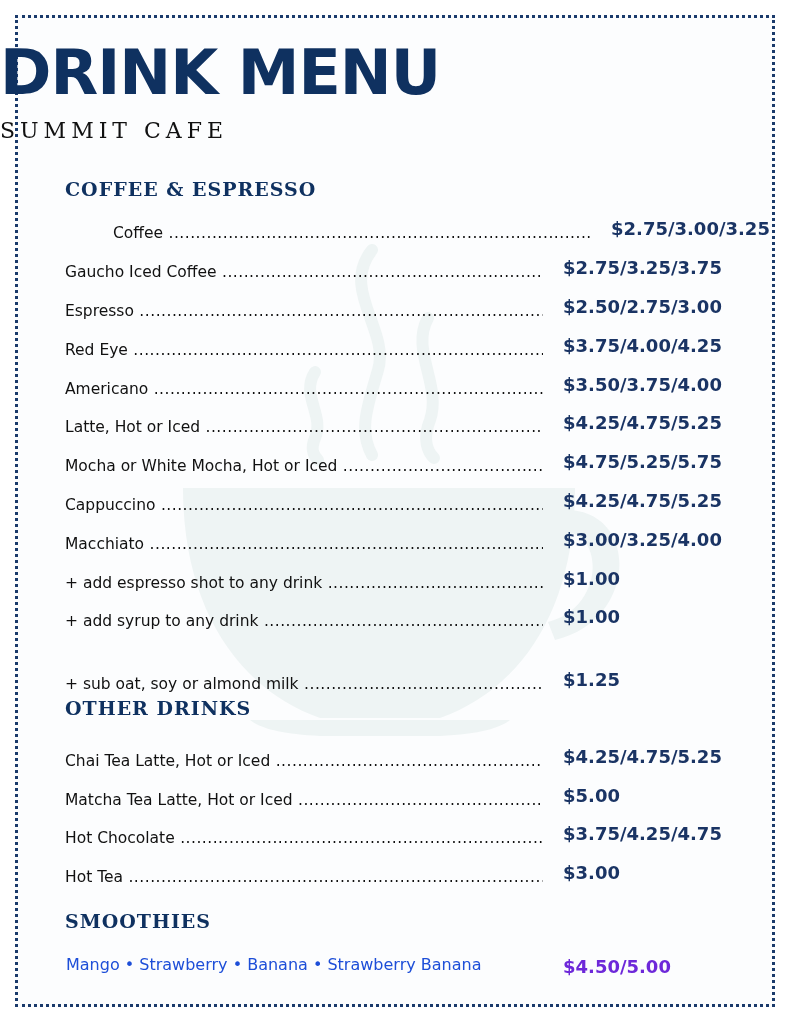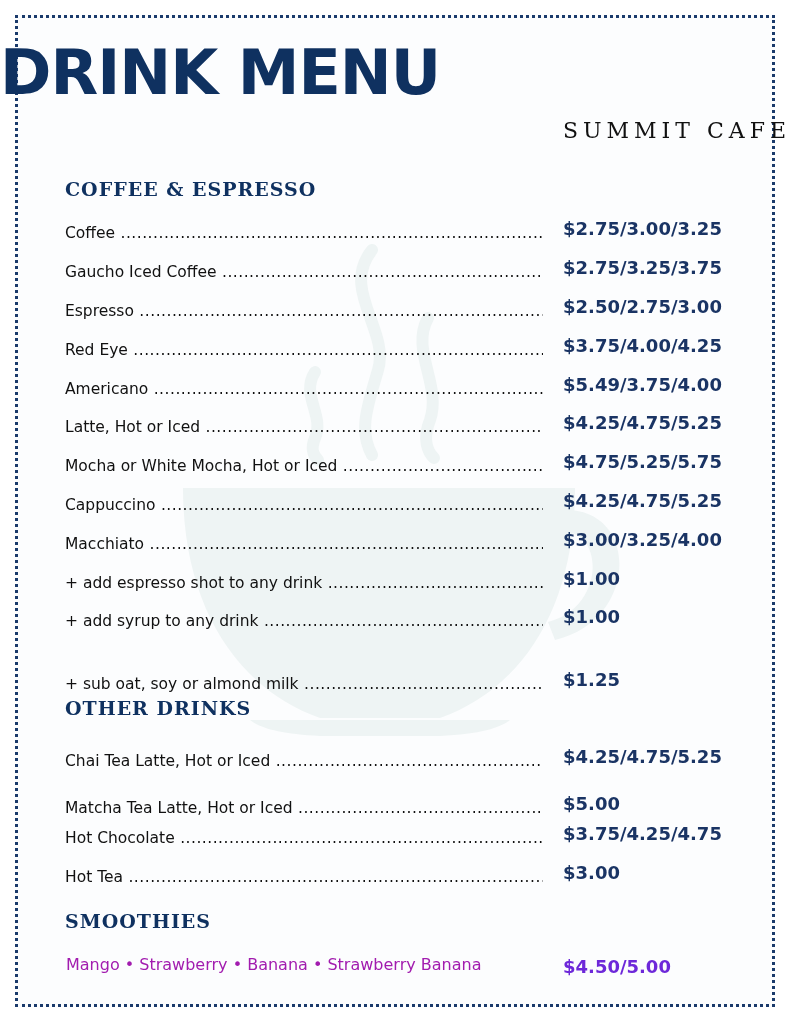--- a/index.html
+++ b/index.html
@@ -11,42 +11,42 @@
     position:absolute; left:15px; top:15px; width:760px; height:992px;
     border:3px dotted #1a3a6b; box-sizing:border-box; background:#fcfdfe;
   }
   .watermark { position:absolute; left:0; top:0; width:791px; height:1024px; pointer-events:none; }
   .title {
     position:absolute; left:0; width:791px; top:42px; text-align:left;
     font-family:"DejaVu Sans", sans-serif; font-weight:bold; font-size:62px; letter-spacing:-1px;
     color:#0f3160; line-height:1;
   }
   .subtitle {
-    position:absolute; left:0; width:791px; top:118px; text-align:right;
+    position:absolute; left:0; width:791px; top:118px; text-align:left;
     font-family:"DejaVu Serif", serif; font-size:22px; letter-spacing:5px; color:#111;
   }
   .section {
     position:absolute; left:65px; font-family:"DejaVu Serif", serif; font-weight:bold;
     font-size:19px; color:#0f3160; letter-spacing:1px;
   }
   .row { position:absolute; left:65px; width:660px; height:28px; }
   .row .name {
     position:absolute; left:0; width:478px; overflow:hidden; white-space:nowrap;
     font-family:"DejaVu Sans", sans-serif; font-size:15.5px; color:#111; top:6px;
   }
   .row .name::after {
     content:" ........................................................................................................................................";
     letter-spacing:0.5px;
   }
   .row .price {
     position:absolute; left:498px; top:0; font-family:"DejaVu Sans", sans-serif;
     font-size:18px; font-weight:bold; color:#1a3464; white-space:nowrap;
   }
   .smoothie-name {
-    position:absolute; left:66px; top:955px; font-size:16px; color:#a21caf; white-space:nowrap;
+    position:absolute; left:66px; top:955px; font-size:16px; color:#1d4ed8; white-space:nowrap;
   }
   .smoothie-price {
     position:absolute; left:563px; top:956px; font-size:18px; font-weight:bold; color:#6d28d9;
   }
 </style>
 </head>
 <body>
 
 <div class="page"></div>
 
@@ -64,39 +64,39 @@
     <path d="M428,318 C410,350 442,385 430,420 C422,440 428,452 434,458"></path>
     <path d="M315,372 C300,395 325,415 315,438 C310,450 314,456 318,460"></path>
   </g>
 </svg>
 
 <div class="title">DRINK MENU</div>
 <div class="subtitle">SUMMIT CAFE</div>
 
 <div class="section" style="top:178px;">COFFEE &amp; ESPRESSO</div>
 
-<div class="row" style="top:218px;">
+<div class="row" style="top:218px;margin-left:48px;">
   <span class="name">Coffee</span>
   <span class="price">$2.75/3.00/3.25</span>
 </div>
 <div class="row" style="top:257px;">
   <span class="name">Gaucho Iced Coffee</span>
   <span class="price">$2.75/3.25/3.75</span>
 </div>
 <div class="row" style="top:296px;">
   <span class="name">Espresso</span>
   <span class="price">$2.50/2.75/3.00</span>
 </div>
 <div class="row" style="top:335px;">
   <span class="name">Red Eye</span>
   <span class="price">$3.75/4.00/4.25</span>
 </div>
 <div class="row" style="top:374px;">
   <span class="name">Americano</span>
-  <span class="price">$5.49/3.75/4.00</span>
+  <span class="price">$3.50/3.75/4.00</span>
 </div>
 <div class="row" style="top:412px;">
   <span class="name">Latte, Hot or Iced</span>
   <span class="price">$4.25/4.75/5.25</span>
 </div>
 <div class="row" style="top:451px;">
   <span class="name">Mocha or White Mocha, Hot or Iced</span>
   <span class="price">$4.75/5.25/5.75</span>
 </div>
 <div class="row" style="top:490px;">
@@ -119,21 +119,21 @@
   <span class="name">+ sub oat, soy or almond milk</span>
   <span class="price">$1.25</span>
 </div>
 
 <div class="section" style="top:697px;">OTHER DRINKS</div>
 
 <div class="row" style="top:746px;">
   <span class="name">Chai Tea Latte, Hot or Iced</span>
   <span class="price">$4.25/4.75/5.25</span>
 </div>
-<div class="row" style="top:785px;margin-top:8px;">
+<div class="row" style="top:785px;">
   <span class="name">Matcha Tea Latte, Hot or Iced</span>
   <span class="price">$5.00</span>
 </div>
 <div class="row" style="top:823px;">
   <span class="name">Hot Chocolate</span>
   <span class="price">$3.75/4.25/4.75</span>
 </div>
 <div class="row" style="top:862px;">
   <span class="name">Hot Tea</span>
   <span class="price">$3.00</span>

